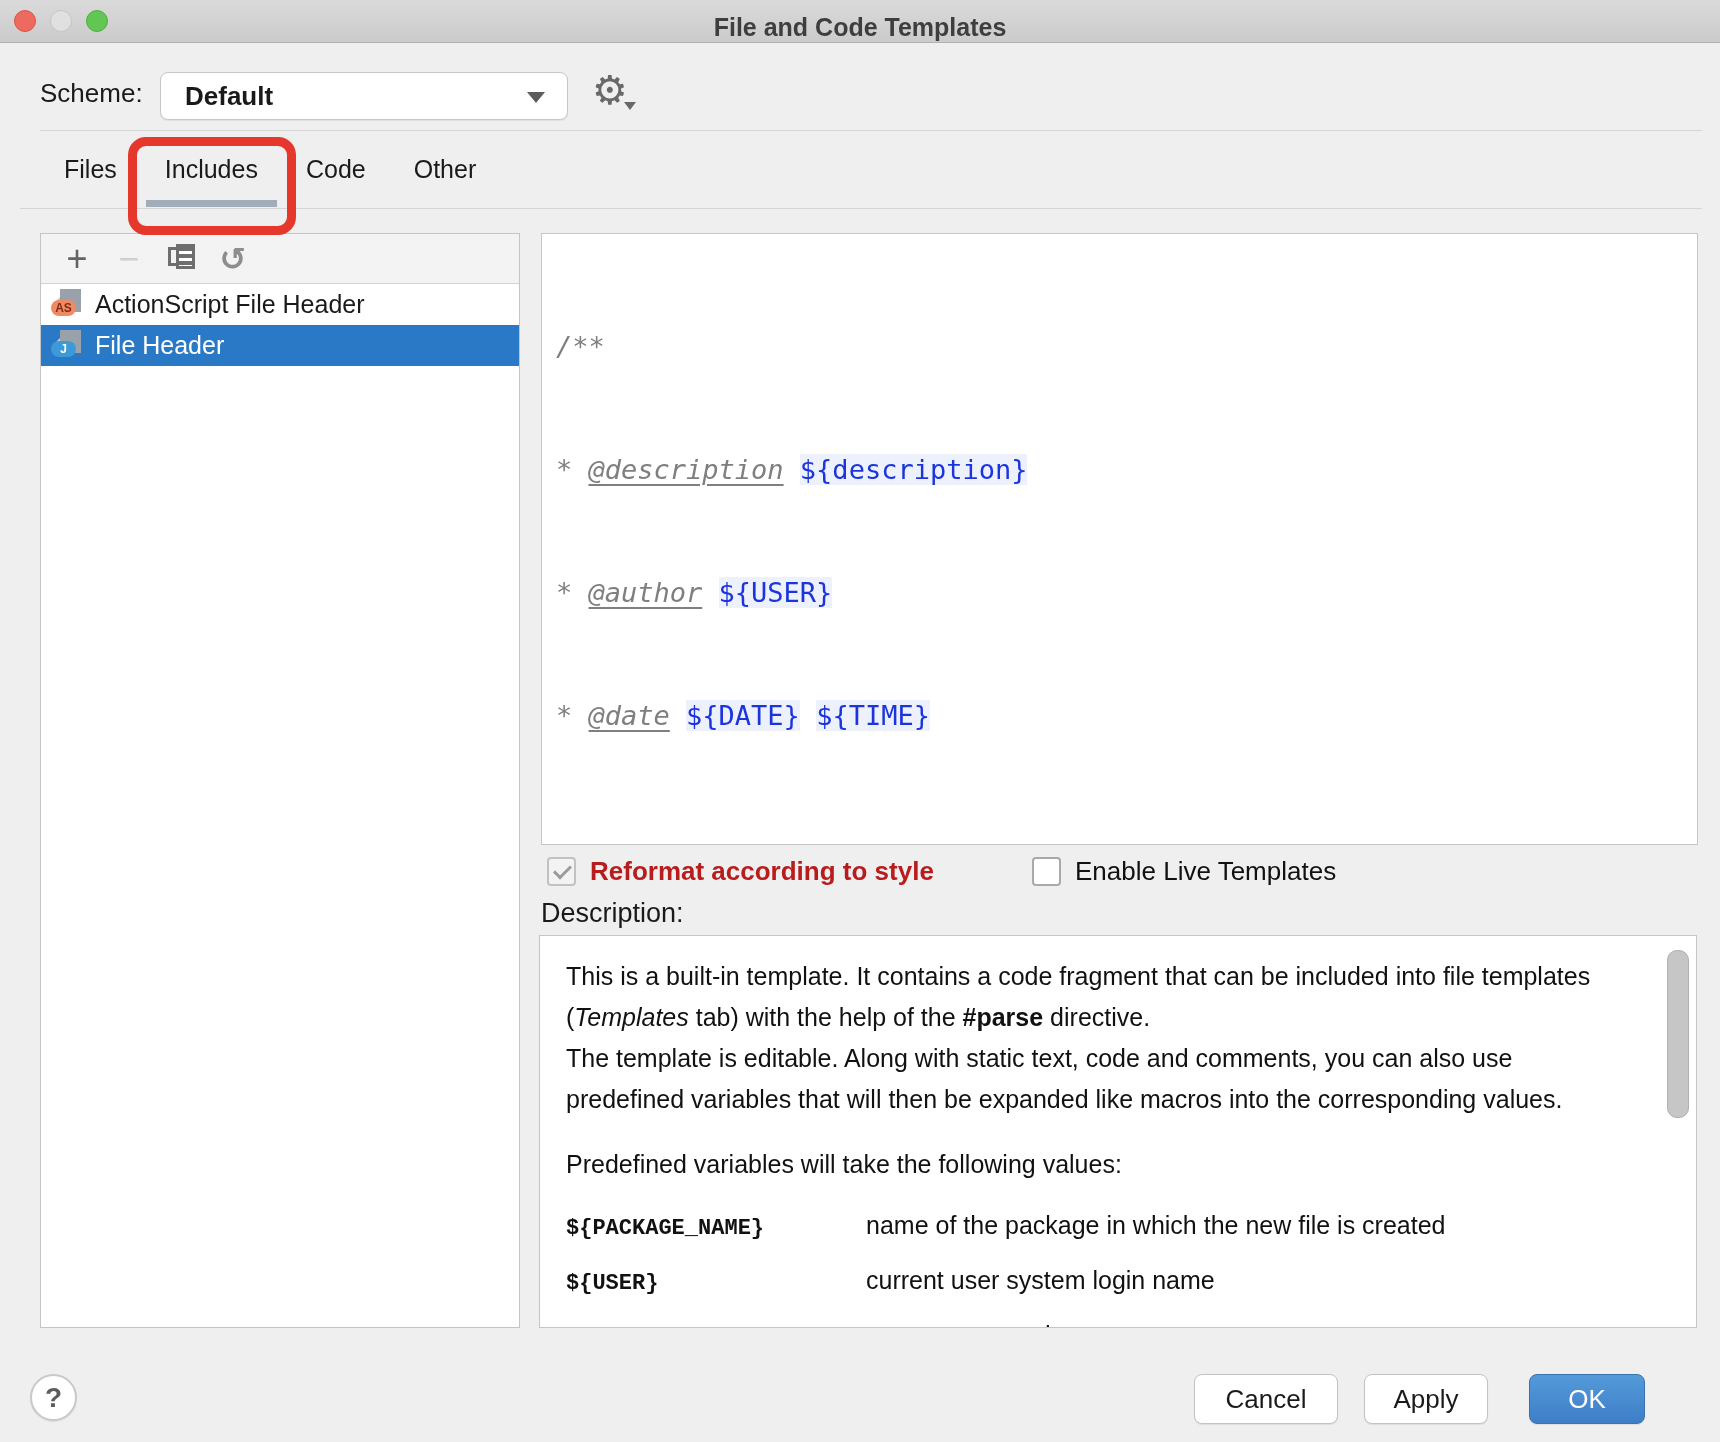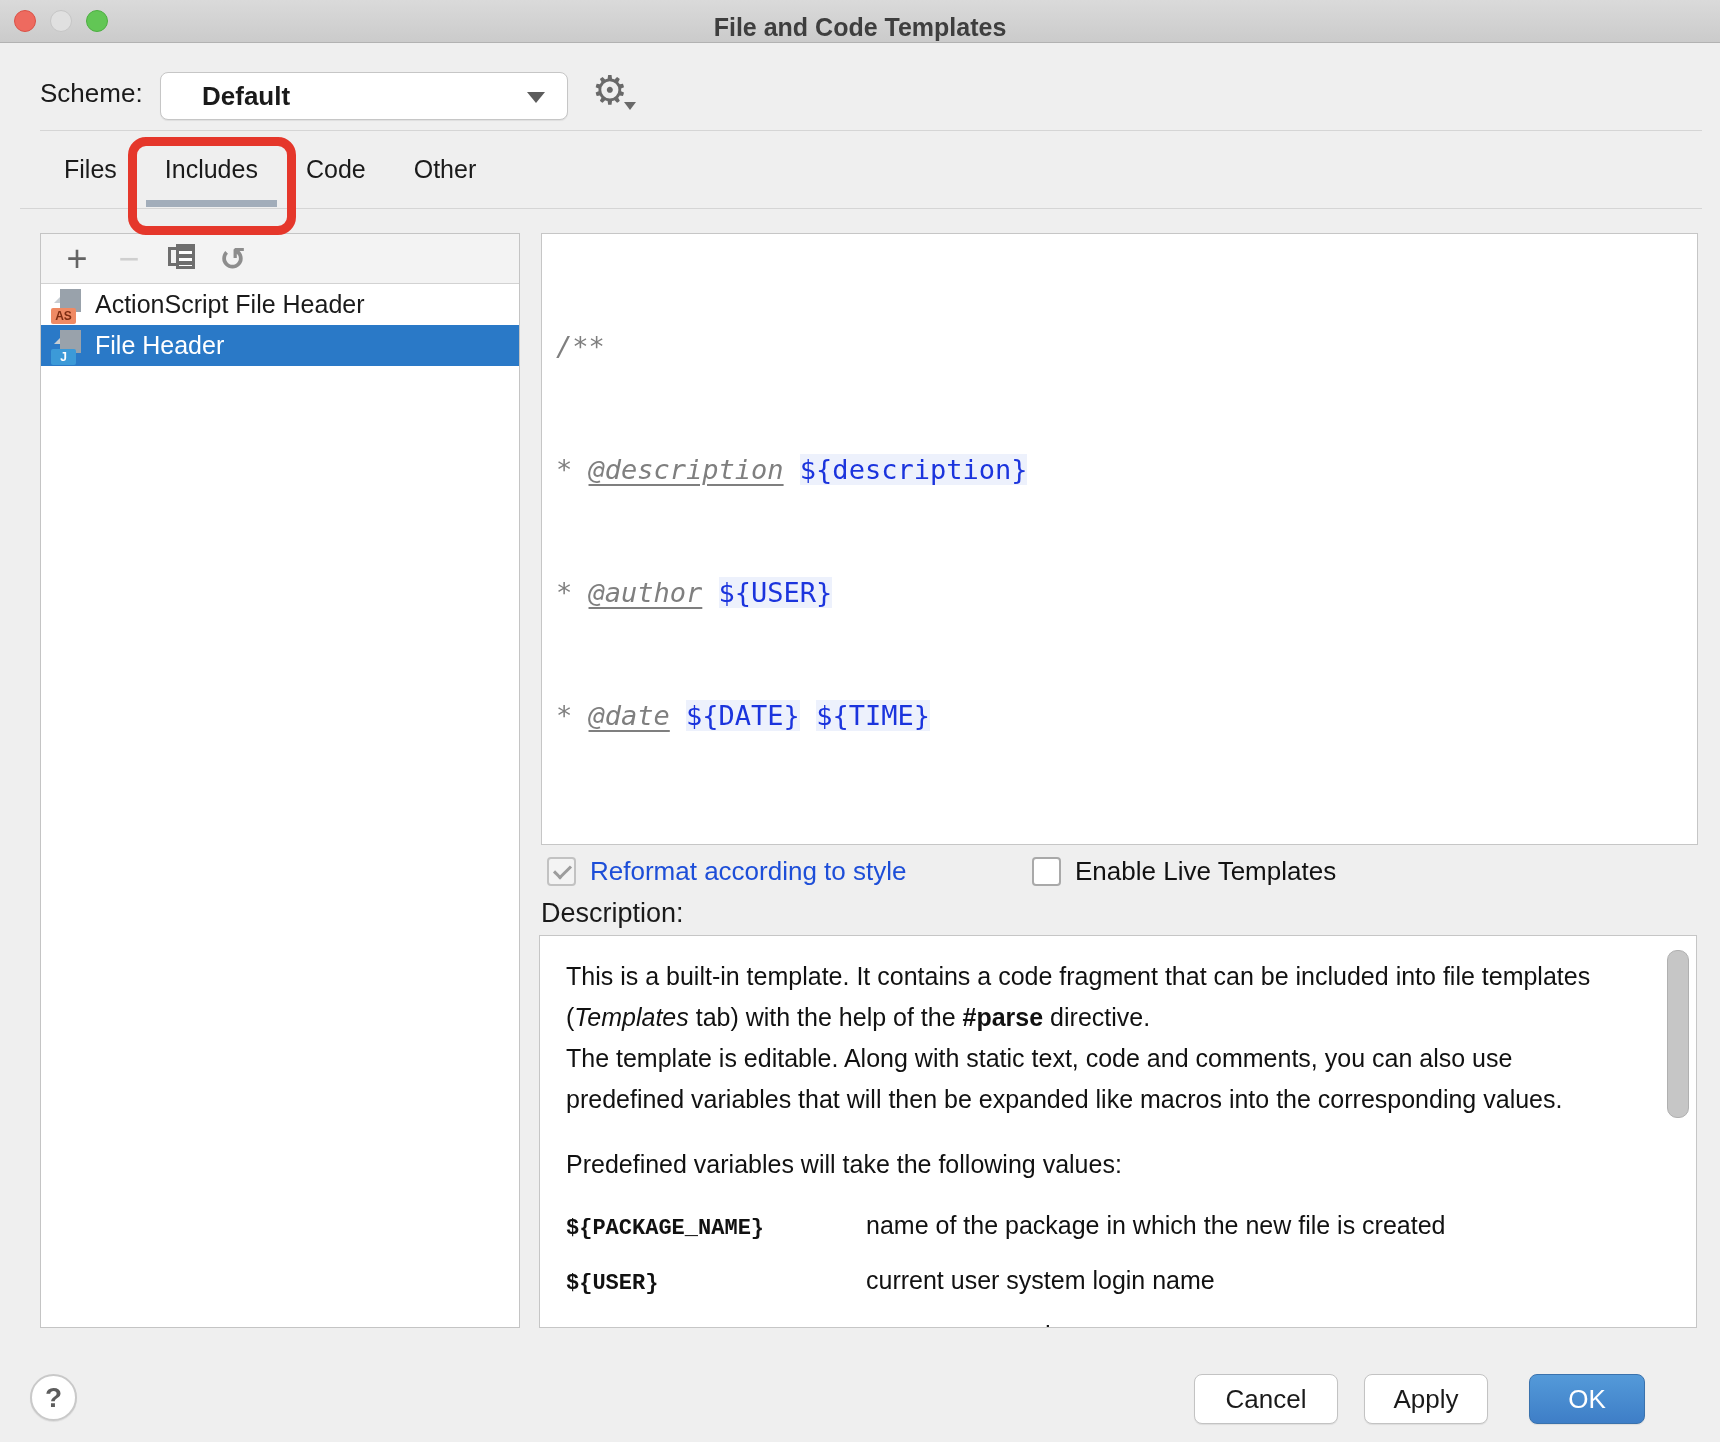--- a/index.html
+++ b/index.html
@@ -15,21 +15,21 @@
   .light{width:22px;height:22px;border-radius:50%;box-sizing:border-box;}
   .light.red{background:#ee6a5f;border:1px solid #da5247;}
   .light.gray{background:#e0e0e0;border:1px solid #c6c6c6;}
   .light.green{background:#62c655;border:1px solid #4daf42;}
 
   
   .scheme-label{position:absolute;left:40px;top:78px;font-size:26px;}
   .dropdown{position:absolute;left:160px;top:72px;width:408px;height:48px;background:#fff;
     border:1px solid #c6c6c6;border-radius:8px;box-sizing:border-box;
     display:flex;align-items:center;box-shadow:0 1px 1px rgba(0,0,0,.07);}
-  .dropdown-value{margin-left:41px;font-size:26px;font-weight:bold;}
+  .dropdown-value{margin-left:24px;font-size:26px;font-weight:bold;}
   .chevron-down{position:absolute;right:22px;top:19px;width:0;height:0;
     border-left:9px solid transparent;border-right:9px solid transparent;border-top:11px solid #5c5c5c;}
   .gear{position:absolute;left:592px;top:66px;font-family:"DejaVu Sans",sans-serif;
     font-size:40px;color:#696969;line-height:48px;}
   .gear-caret{position:absolute;left:624px;top:102px;width:0;height:0;
     border-left:6px solid transparent;border-right:6px solid transparent;border-top:8px solid #696969;}
 
   
   .sep1{position:absolute;left:40px;top:130px;right:18px;height:1px;background:#d5d5d5;}
   .sep2{position:absolute;left:20px;top:208px;right:18px;height:1px;background:#d5d5d5;}
@@ -54,38 +54,38 @@
     border:3px solid #6e6e6e;box-sizing:border-box;}
   .copy-shape::after{content:"";position:absolute;left:8px;top:0;width:19px;height:25px;
     border:3px solid #6e6e6e;box-sizing:border-box;
     background:repeating-linear-gradient(#6e6e6e 0 4px,#ffffff 4px 7px);}
   .row{height:41px;display:flex;align-items:center;padding-left:10px;font-size:25px;gap:8px;}
   .row.selected{background:#2a79c7;color:#fff;}
   .file-icon{position:relative;width:36px;height:38px;flex:0 0 36px;}
   .file-icon .page{position:absolute;left:9px;top:3px;width:21px;height:23px;background:#99a2ab;}
   .file-icon .fold{position:absolute;left:3px;top:3px;width:0;height:0;
     border-bottom:14px solid #c7cdd3;border-left:14px solid transparent;}
-  .badge{position:absolute;left:0;bottom:0;width:25px;height:16px;border-radius:2px;
+  .badge{position:absolute;left:0;bottom:8px;width:25px;height:16px;border-radius:8px;
     display:flex;align-items:center;justify-content:center;
     font-size:12px;font-weight:bold;font-family:"Liberation Sans",sans-serif;}
   .badge.as{background:#ef8a64;color:#7e2d12;}
   .badge.j{background:#3c9ad8;color:#fff;}
 
   
   .editor{position:absolute;left:541px;top:233px;width:1157px;height:612px;background:#fff;
     border:1px solid #c6c6c6;box-sizing:border-box;padding:10px 0 0 14px;
     font-family:"DejaVu Sans Mono",monospace;font-size:27px;line-height:41px;
     color:#7f7f7f;font-style:italic;white-space:pre;overflow:hidden;}
   .tag{text-decoration:underline;text-underline-offset:5px;}
   .cvar{color:#1b34dd;background:#edf1fc;font-style:normal;}
   .caret{display:inline-block;width:3px;height:29px;background:#0d0d0d;vertical-align:-4px;}
 
   
   .opt{position:absolute;top:856px;display:flex;align-items:center;gap:14px;font-size:26px;}
-  .opt.reformat{left:547px;color:#1d4ed8;}
+  .opt.reformat{left:547px;color:#b91c1c;font-weight:bold;}
   .opt.live{left:1032px;color:#111;}
   .cb{position:relative;width:29px;height:29px;border-radius:4px;box-sizing:border-box;background:#fff;}
   .cb.disabled{border:2px solid #c2c2c2;background:#f3f3f3;}
   .cb.empty{border:2px solid #a9a9a9;}
   .cb.checked::after{content:"";position:absolute;left:5px;top:6px;width:14px;height:7px;
     border-left:3px solid #9c9c9c;border-bottom:3px solid #9c9c9c;transform:rotate(-45deg);}
 
   
   .desc-label{position:absolute;left:541px;top:898px;font-size:27px;}
   .desc-panel{position:absolute;left:539px;top:935px;width:1158px;height:393px;background:#fff;

